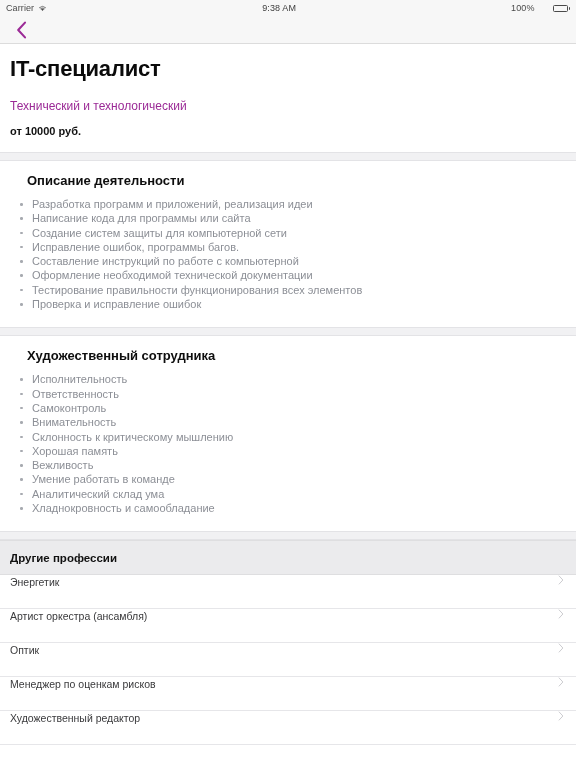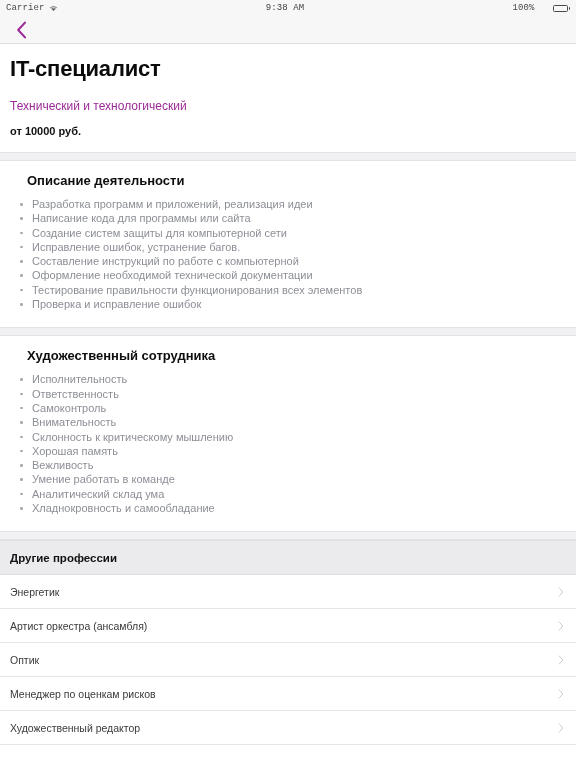--- a/index.html
+++ b/index.html
@@ -9,21 +9,21 @@
     font-family:"Liberation Sans","DejaVu Sans",sans-serif;
     -webkit-font-smoothing:antialiased;
   }
   .screen { position:relative; width:576px; height:768px; overflow:hidden; background:#ffffff; }
 
   
   .statusbar {
     height:16px; background:#f7f7f7;
     display:flex; align-items:center;
     padding:0 6px;
-    font-size:9px; color:#4a4a4a; letter-spacing:.1px;font-family:Liberation Mono, monospace;
+    font-size:9px; color:#4a4a4a; letter-spacing:.1px;
   }
   .sb-left { display:flex; align-items:center; gap:4px; flex:0 0 auto; }
   .sb-center { flex:1; text-align:center; font-size:9px; color:#3d3d3d; }
   .sb-right { display:flex; align-items:center; gap:18px; flex:0 0 auto; }
   .wifi-icon { display:inline-block; width:9px; height:8px; }
   .battery { display:flex; align-items:center; }
   .bat-body { width:15px; height:7px; border:1px solid #4a4a4a; border-radius:1.5px; padding:1px; }
   .bat-fill { width:100%; height:100%; background:#4a4a4a; border-radius:.5px; }
   .bat-cap { width:1.5px; height:3px; background:#4a4a4a; margin-left:1px; border-radius:0 1px 1px 0; }
 
@@ -79,22 +79,22 @@
   .group-header {
     background:#ebebed;
     border-top:1px solid #dedee0;
     border-bottom:1px solid #dedee0;
     padding:11px 10px 10px 10px;
     font-size:11.5px; font-weight:bold; color:#111111;
   }
   .list { background:#ffffff; border-bottom:1px solid #dcdce0; }
   .row {
     height:34px;
-    display:flex; align-items:center;
-    padding:9px 10px;
+    display:flex; align-items:flex-start;
+    padding:0 10px;
     border-bottom:1px solid #e6e6e9;
     background:#ffffff;
     cursor:pointer;
   }
   .row:last-child { border-bottom:none; }
   .row-label { flex:1; font-size:10.5px; color:#3a3a3c; line-height:14px; }
   .chev { width:10px; height:10px; flex:0 0 auto; opacity:.85; }
   .row.no-chev { cursor:pointer; }
 </style>
 </head>
@@ -140,21 +140,21 @@
     </div>
 
     <div class="gap"></div>
 
     <div class="panel">
       <div class="panel-title">Описание деятельности</div>
       <ul class="bullets">
         <li>Разработка программ и приложений, реализация идеи</li>
         <li>Написание кода для программы или сайта</li>
         <li>Создание систем защиты для компьютерной сети</li>
-        <li>Исправление ошибок, устранение багов.</li>
+        <li>Исправление ошибок, программы багов.</li>
         <li>Составление инструкций по работе с компьютерной</li>
         <li>Оформление необходимой технической документации</li>
         <li>Тестирование правильности функционирования всех элементов</li>
         <li>Проверка и исправление ошибок</li>
       </ul>
     </div>
 
     <div class="gap"></div>
 
     <div class="panel">

